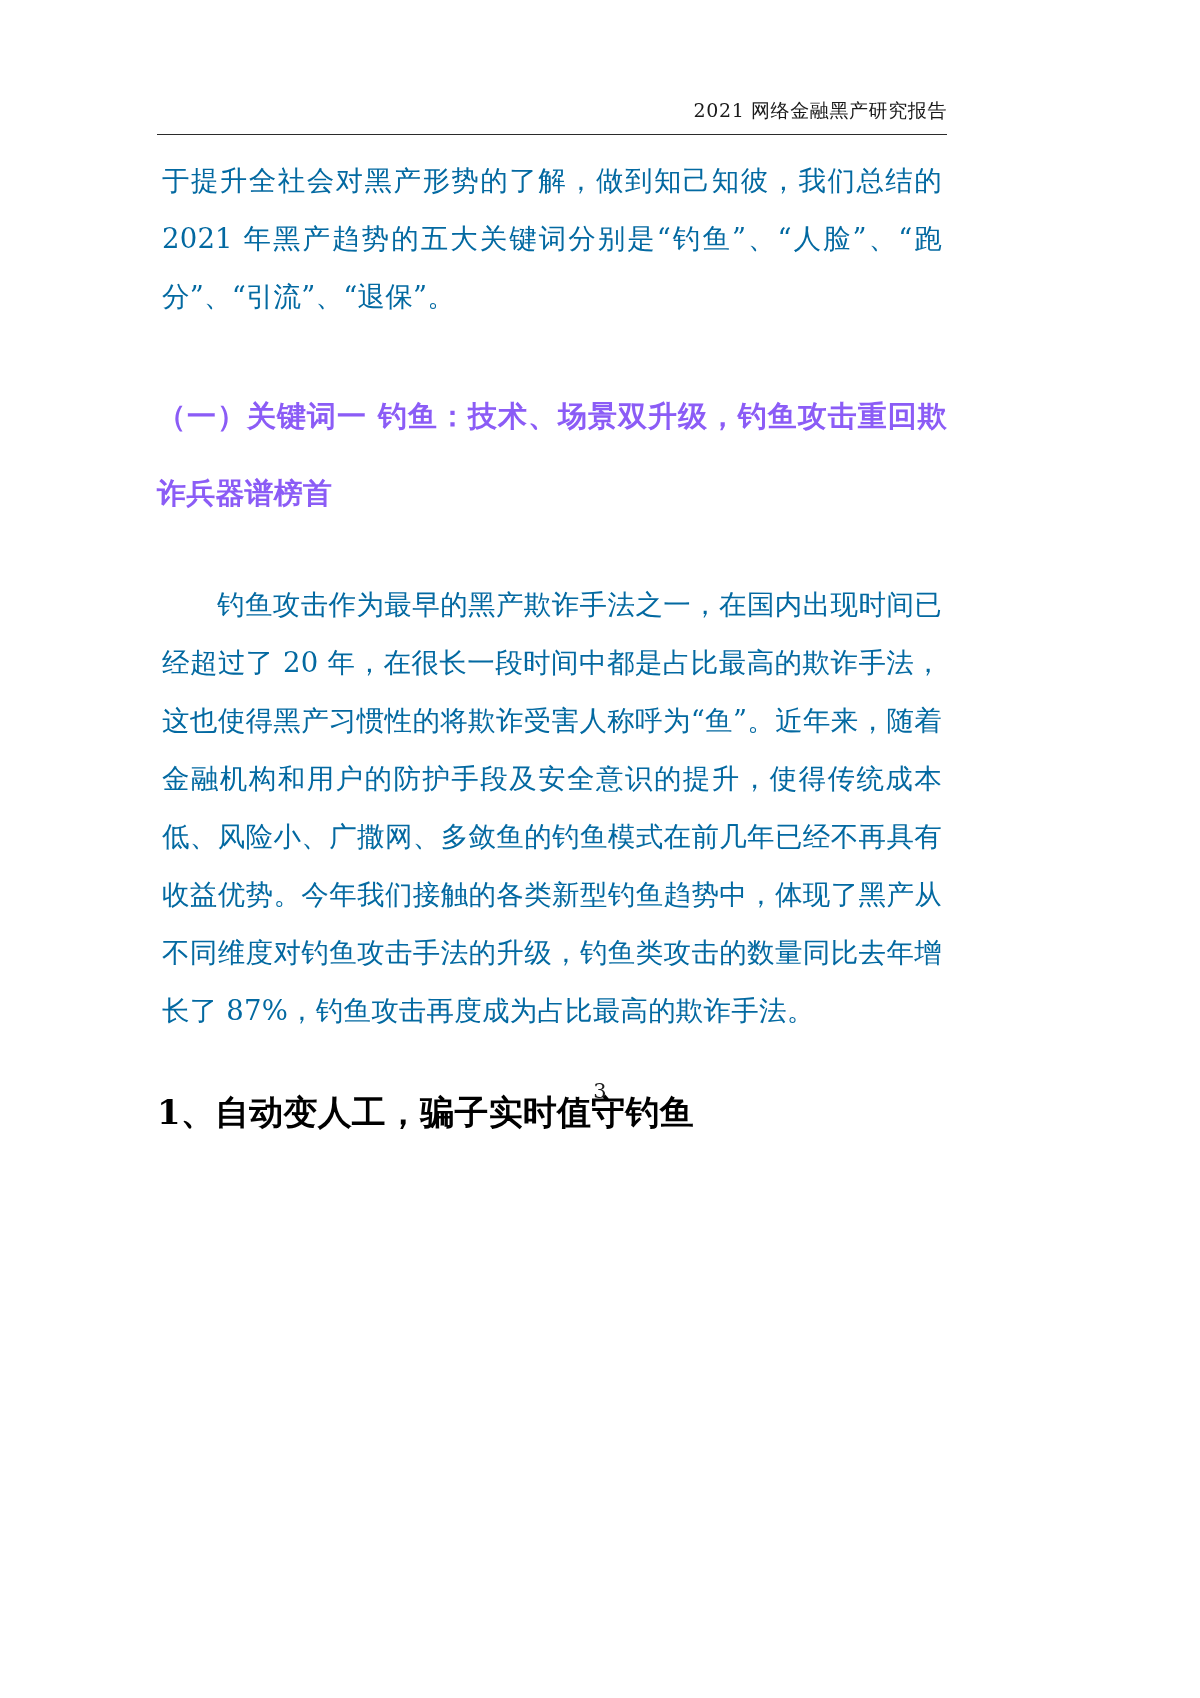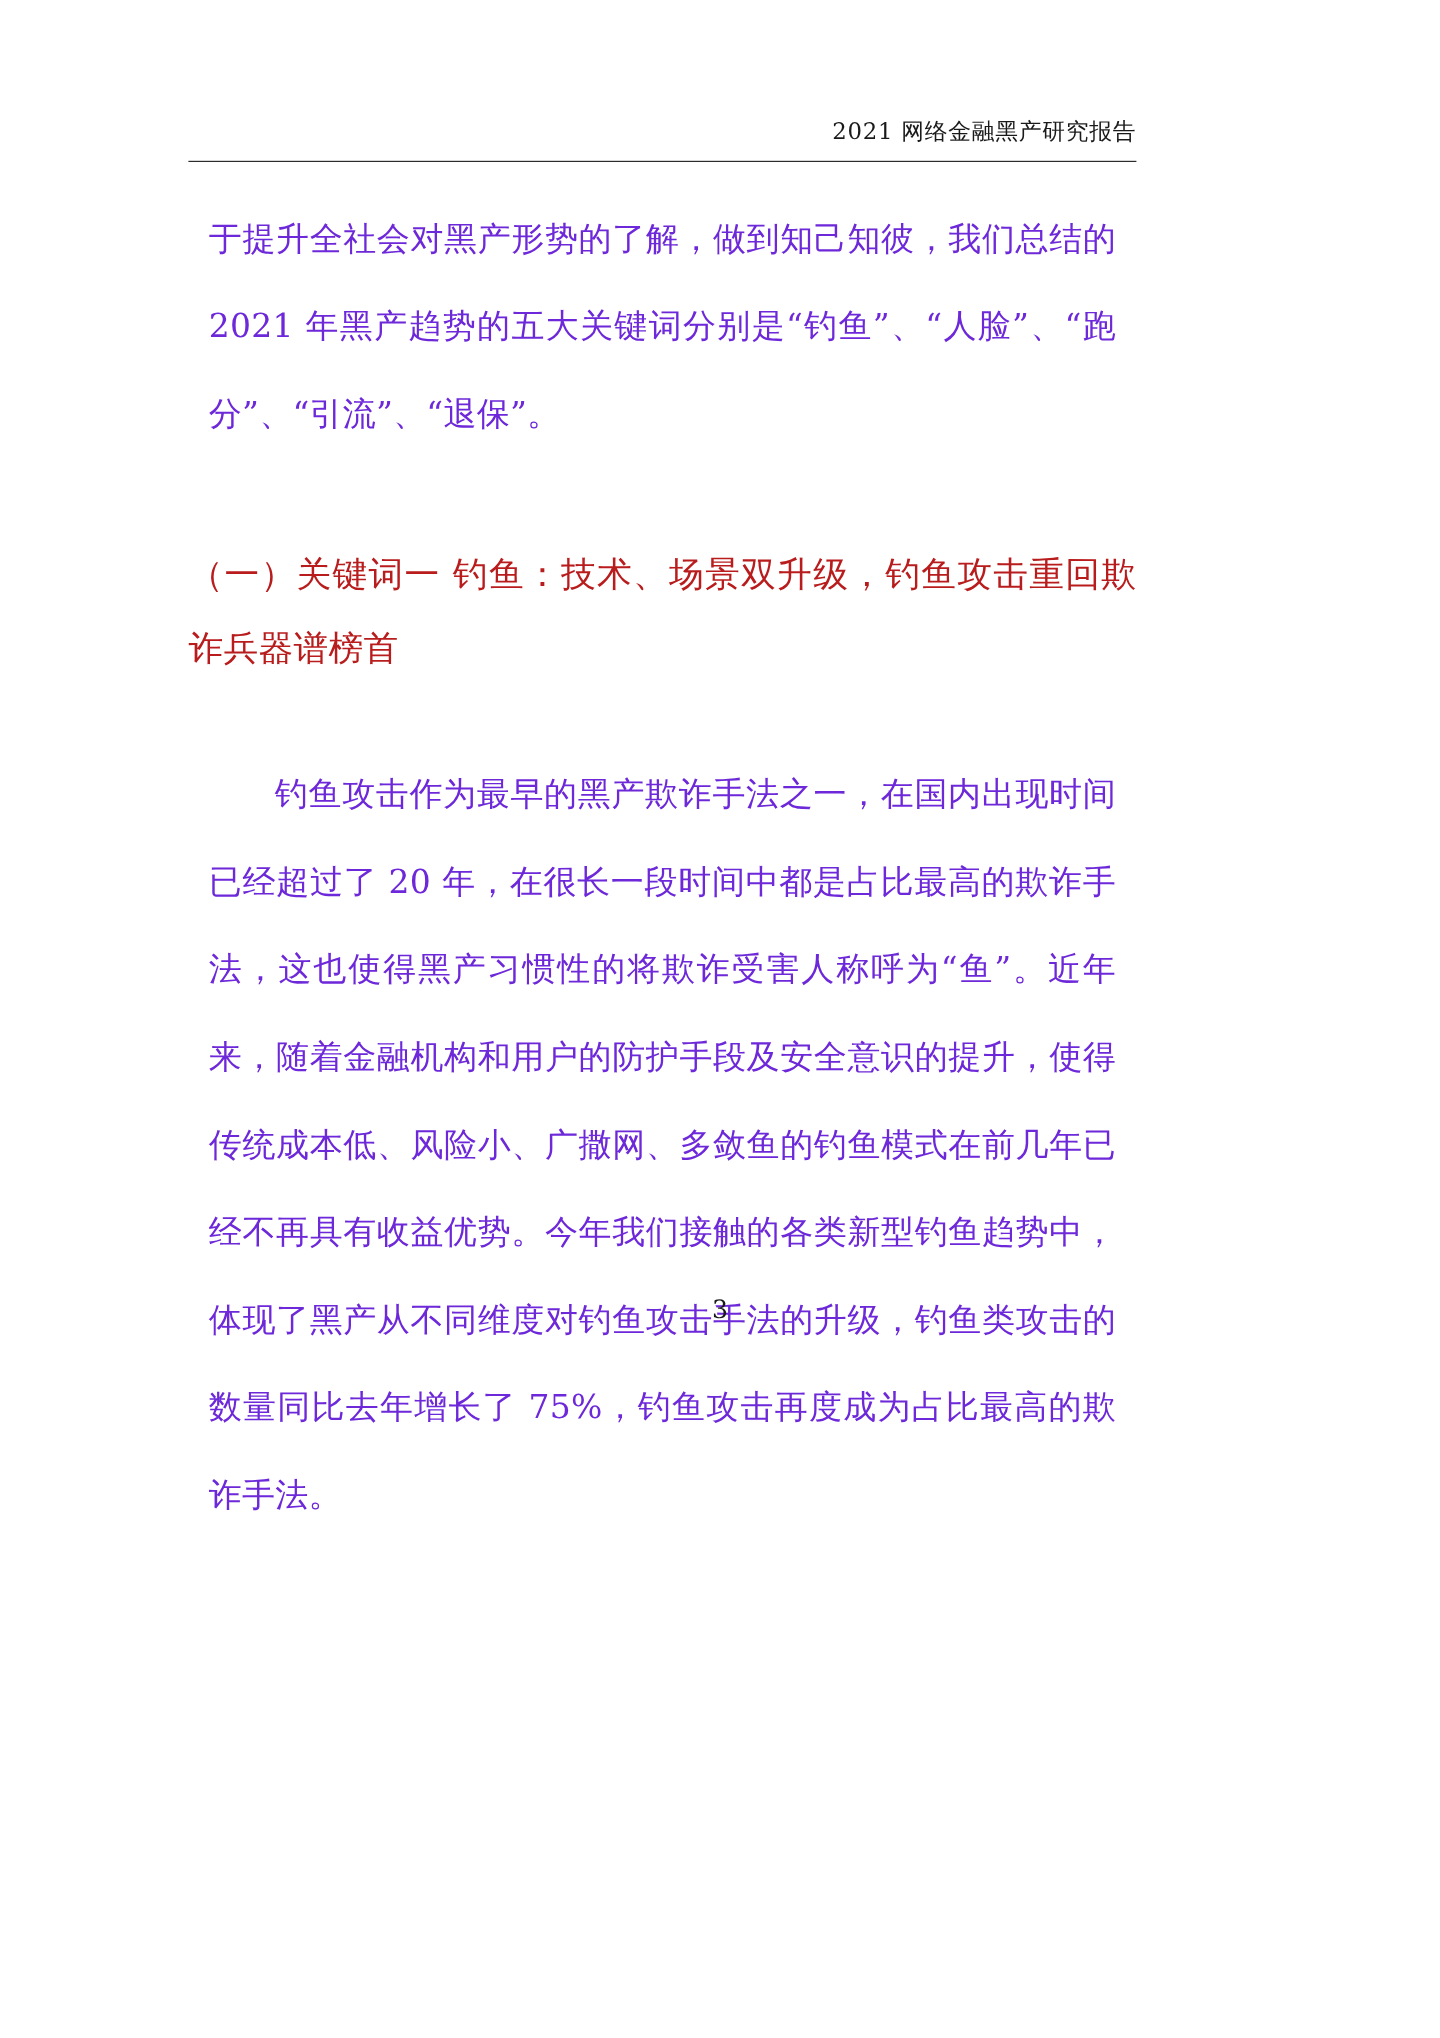--- a/index.html
+++ b/index.html
@@ -51,40 +51,40 @@
 
   
   .body-flow {
     position: absolute;
     top: 146px;
     left: 0;
     width: 790px;
   }
 
   p.para {
-    margin: 17px;
+    margin: 5px;
     font-size: 27.5px;
-    line-height: 73px;
+    line-height: 58px;
     text-align: justify;
     text-justify: inter-character;
     letter-spacing: 0.2px;
-    color: #6d28d9;
+    color: #0369a1;
     text-indent: 0;
   }
   p.para.indent {
     text-indent: 2em;
   }
 
   h2.section-heading {
     margin: 0;
     font-size: 29px;
-    line-height: 62px;
-    font-weight: normal;
+    line-height: 77px;
+    font-weight: bold;
     letter-spacing: 0.2px;
-    color: #b91c1c;
+    color: #8b5cf6;
     text-align: justify;
     text-indent: 0;
   }
 
   h3.sub-heading {
     margin: 0;
     font-size: 34px;
     line-height: 60px;
     font-weight: bold;
     letter-spacing: 0.2px;
@@ -121,21 +121,21 @@
     <div class="body-flow">
 
       <p class="para">于提升全社会对黑产形势的了解，做到知己知彼，我们总结的 2021 年黑产趋势的五大关键词分别是“钓鱼”、“人脸”、“跑分”、“引流”、“退保”。</p>
 
       <div class="gap-lg"></div>
 
       <h2 class="section-heading">（一）关键词一  钓鱼：技术、场景双升级，钓鱼攻击重回欺诈兵器谱榜首</h2>
 
       <div class="gap-md"></div>
 
-      <p class="para indent">钓鱼攻击作为最早的黑产欺诈手法之一，在国内出现时间已经超过了 20 年，在很长一段时间中都是占比最高的欺诈手法，这也使得黑产习惯性的将欺诈受害人称呼为“鱼”。近年来，随着金融机构和用户的防护手段及安全意识的提升，使得传统成本低、风险小、广撒网、多敛鱼的钓鱼模式在前几年已经不再具有收益优势。今年我们接触的各类新型钓鱼趋势中，体现了黑产从不同维度对钓鱼攻击手法的升级，钓鱼类攻击的数量同比去年增长了 75%，钓鱼攻击再度成为占比最高的欺诈手法。</p>
+      <p class="para indent">钓鱼攻击作为最早的黑产欺诈手法之一，在国内出现时间已经超过了 20 年，在很长一段时间中都是占比最高的欺诈手法，这也使得黑产习惯性的将欺诈受害人称呼为“鱼”。近年来，随着金融机构和用户的防护手段及安全意识的提升，使得传统成本低、风险小、广撒网、多敛鱼的钓鱼模式在前几年已经不再具有收益优势。今年我们接触的各类新型钓鱼趋势中，体现了黑产从不同维度对钓鱼攻击手法的升级，钓鱼类攻击的数量同比去年增长了 87%，钓鱼攻击再度成为占比最高的欺诈手法。</p>
 
       <div class="gap-md"></div>
 
       <h3 class="sub-heading">1、自动变人工，骗子实时值守钓鱼</h3>
 
       <div class="gap-sm"></div>
 
 
     </div>
 

